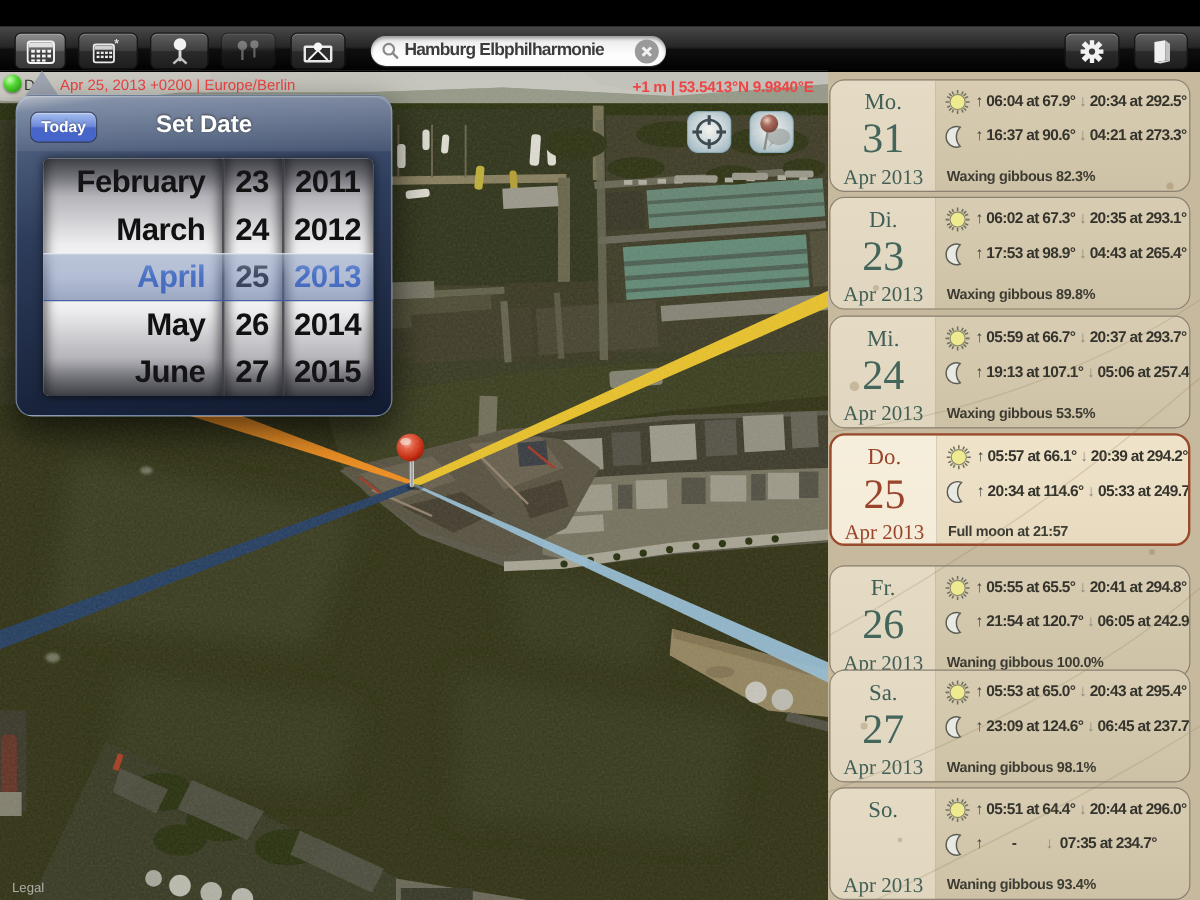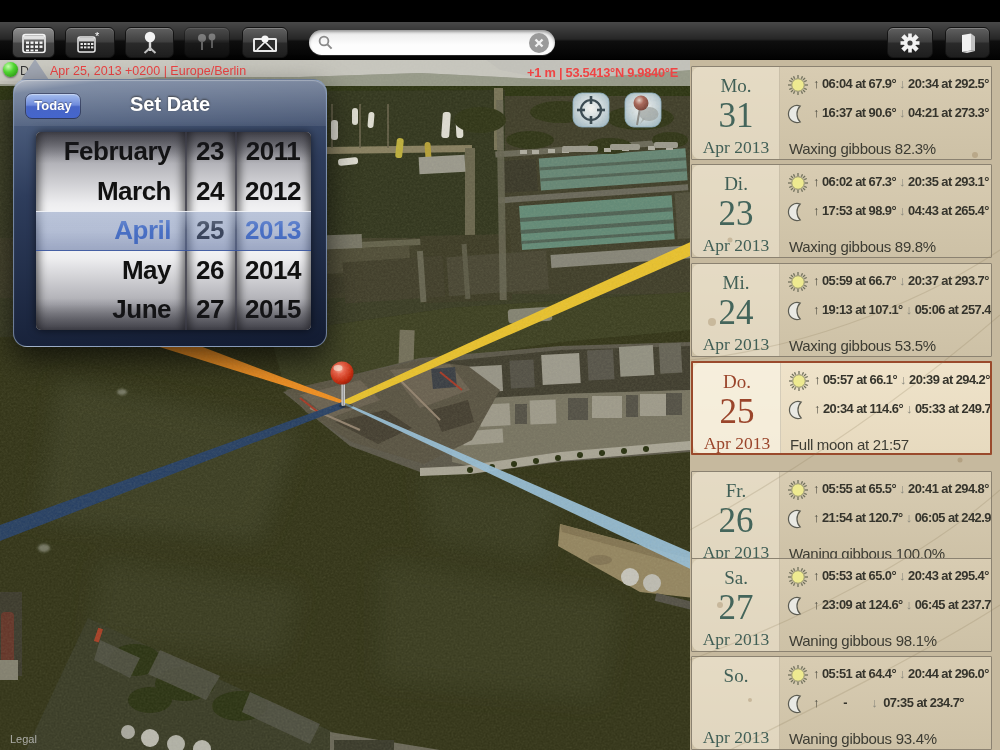--- a/index.html
+++ b/index.html
@@ -19,31 +19,31 @@
   .tbtn { position:absolute; top:5px; height:31px; border-radius:6px; border:1px solid #141414; background:linear-gradient(#606060 0%, #3f3f3f 48%, #2a2a2a 52%, #1e1e1e 100%); box-shadow:inset 0 1px 0 rgba(255,255,255,.22); }
   .tbtn.sel { background:linear-gradient(#8e8e8e 0%, #636363 48%, #454545 52%, #383838 100%); }
   .tbtn.dis { opacity:.45; }
   .tbtn svg { position:absolute; left:50%; top:50%; transform:translate(-50%,-50%); }
 
   #search { left:309px; top:8px; width:246px; height:25px; border-radius:13px; background:linear-gradient(#e8e8e8, #fdfdfd 60%); box-shadow:inset 0 2px 3px rgba(0,0,0,.35), 0 1px 0 rgba(255,255,255,.15); color:#2a2a2a; font-size:15px; line-height:25px; }
   #search .txt { position:absolute; left:28px; top:0; font-weight:bold; font-size:14.5px; letter-spacing:-0.65px; color:#3c3c3c;}
 
   
   #sidebar { left:690px; top:60px; width:310px; height:690px; background:#c6b99e; }
-  .card { position:absolute; left:1px; width:301px; height:94px; border:1px solid #8b8271; border-radius:1px; background:linear-gradient(#d8ccb2, #cdc1a6); overflow:hidden; }
+  .card { position:absolute; left:1px; width:301px; height:94px; border:1px solid #8b8271; border-radius:13px; background:linear-gradient(#d8ccb2, #cdc1a6); overflow:hidden; }
   .card .datecol { position:absolute; left:0; top:0; width:88px; height:100%; background:rgba(240,232,212,.55); border-right:1px solid rgba(150,140,120,.35); border-radius:8px 0 0 8px; }
   .card.hl { background:linear-gradient(#efe3ca, #e7dabf); border:2px solid #9a4a2c; }
   .card.hl .datecol { background:rgba(250,243,228,.7); }
   .dow { position:absolute; left:0; width:88px; text-align:center; top:8px; font-family:"Liberation Serif", serif; font-size:19px; color:#415f56; }
   .dnum { position:absolute; left:0; width:88px; text-align:center; top:29px; font-family:"Liberation Serif", serif; font-size:35px; color:#44655b; }
   .dmon { position:absolute; left:0; width:88px; text-align:center; top:70px; font-family:"Liberation Serif", serif; font-size:17.5px; color:#415f56; }
   .card.hl .dow, .card.hl .dnum, .card.hl .dmon { color:#9a452b; }
   .srow { position:absolute; left:95px; top:9px; height:20px; }
   .mrow { position:absolute; left:95px; top:38px; height:20px; }
-  .prow { position:absolute; left:97px; top:73px; font-size:15px; color:#3d3c33; letter-spacing:-0.3px;}
+  .prow { position:absolute; left:97px; top:73px; font-size:12px; color:#3d3c33; letter-spacing:-0.3px;font-weight:bold;}
   .times { position:absolute; left:26px; top:3px; font-size:12.9px; font-weight:bold; color:#35342c; letter-spacing:-0.55px; white-space:nowrap; }
   .up { color:#44433a; font-weight:normal; } .dn { color:#8a897e; font-weight:normal; }
 
   
   #pop { left:13px; top:79px; width:314px; height:268px; border-radius:14px; background:linear-gradient(172deg, #9ba3b2 0%, #566888 4.5%, #2e3d5c 38%, #121b31 100%); border:1px solid rgba(180,200,230,.55); box-shadow:0 12px 30px rgba(0,0,0,.65), inset 0 1px 1px rgba(255,255,255,.3); }
   #poparrow { left:21px; top:59px; width:0; height:0; border-left:14px solid transparent; border-right:14px solid transparent; border-bottom:21px solid #a2a8b4; }
   #today { position:absolute; left:11px; top:13px; width:56px; height:26px; border-radius:7px; background:linear-gradient(#8cabe9 0%, #5173d4 46%, #2448bc 53%, #2d52c6 100%); border:1px solid #16234a; color:#fff; font-size:13px; font-weight:bold; text-align:center; line-height:24px; text-shadow:0 -1px 1px rgba(0,0,0,.5); box-shadow:inset 0 1px 1px rgba(255,255,255,.4);}
   #popttl { position:absolute; left:0; top:13px; width:100%; text-align:center; color:#fff; font-size:20px; font-weight:bold; text-shadow:0 -1px 2px rgba(0,0,0,.8); }
   #wheel { position:absolute; left:22px; top:52px; width:275px; height:198px; border-radius:5px; background:#fff; box-shadow:0 0 8px rgba(0,0,0,.6); overflow:hidden; }
   .col { position:absolute; top:0; height:198px; background:linear-gradient(180deg, #66666c 0%, #ababb1 13%, #ededef 36%, #ffffff 50%, #ededef 64%, #ababb1 87%, #66666c 100%); }
@@ -453,20 +453,21 @@
         <circle cx="13" cy="6" r="3.6" fill="#f6f6f6"></circle>
         <path d="M5,17 L13,9 L21,17 Z" fill="#181818"></path>
         <path d="M5,17 L13,9 L21,17" fill="none" stroke="#f0f0f0" stroke-width="1.6"></path>
       </svg>
     </div>
     <div id="search" class="abs">
       <svg width="15" height="15" viewBox="0 0 15 15" style="position:absolute;left:9px;top:5px;">
         <circle cx="6" cy="6" r="4.4" fill="none" stroke="#8a8a8a" stroke-width="1.8"></circle>
         <line x1="9.4" y1="9.4" x2="13.6" y2="13.6" stroke="#8a8a8a" stroke-width="2"></line>
       </svg>
+      <span class="txt">Hamburg Elbphilharmonie</span>
       <div class="abs" style="right:6px;top:2.5px;width:20px;height:20px;border-radius:50%;background:#9a9a9a;">
         <svg width="20" height="20" viewBox="0 0 20 20">
             <path d="M6.5,6.5 L13.5,13.5 M13.5,6.5 L6.5,13.5" stroke="#f2f2f2" stroke-width="2.4"></path>
           </svg>
       </div>
     </div>
     <div class="tbtn" style="left:887px;width:46px;">
       <svg width="22" height="22" viewBox="0 0 22 22">
         <g fill="#f2f2f2">
           <circle cx="11" cy="11" r="6.2"></circle>

